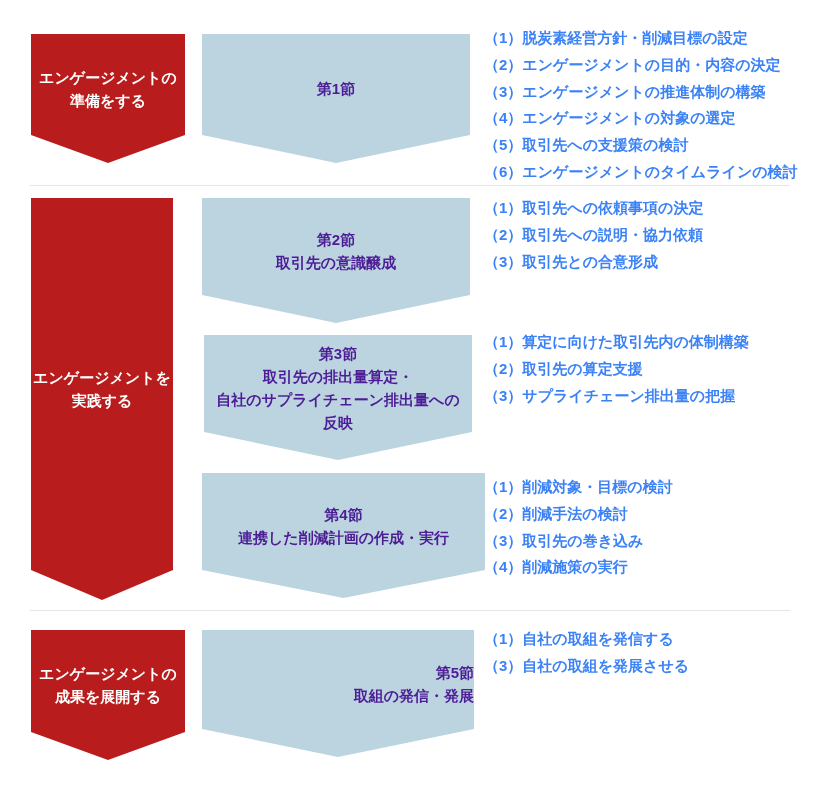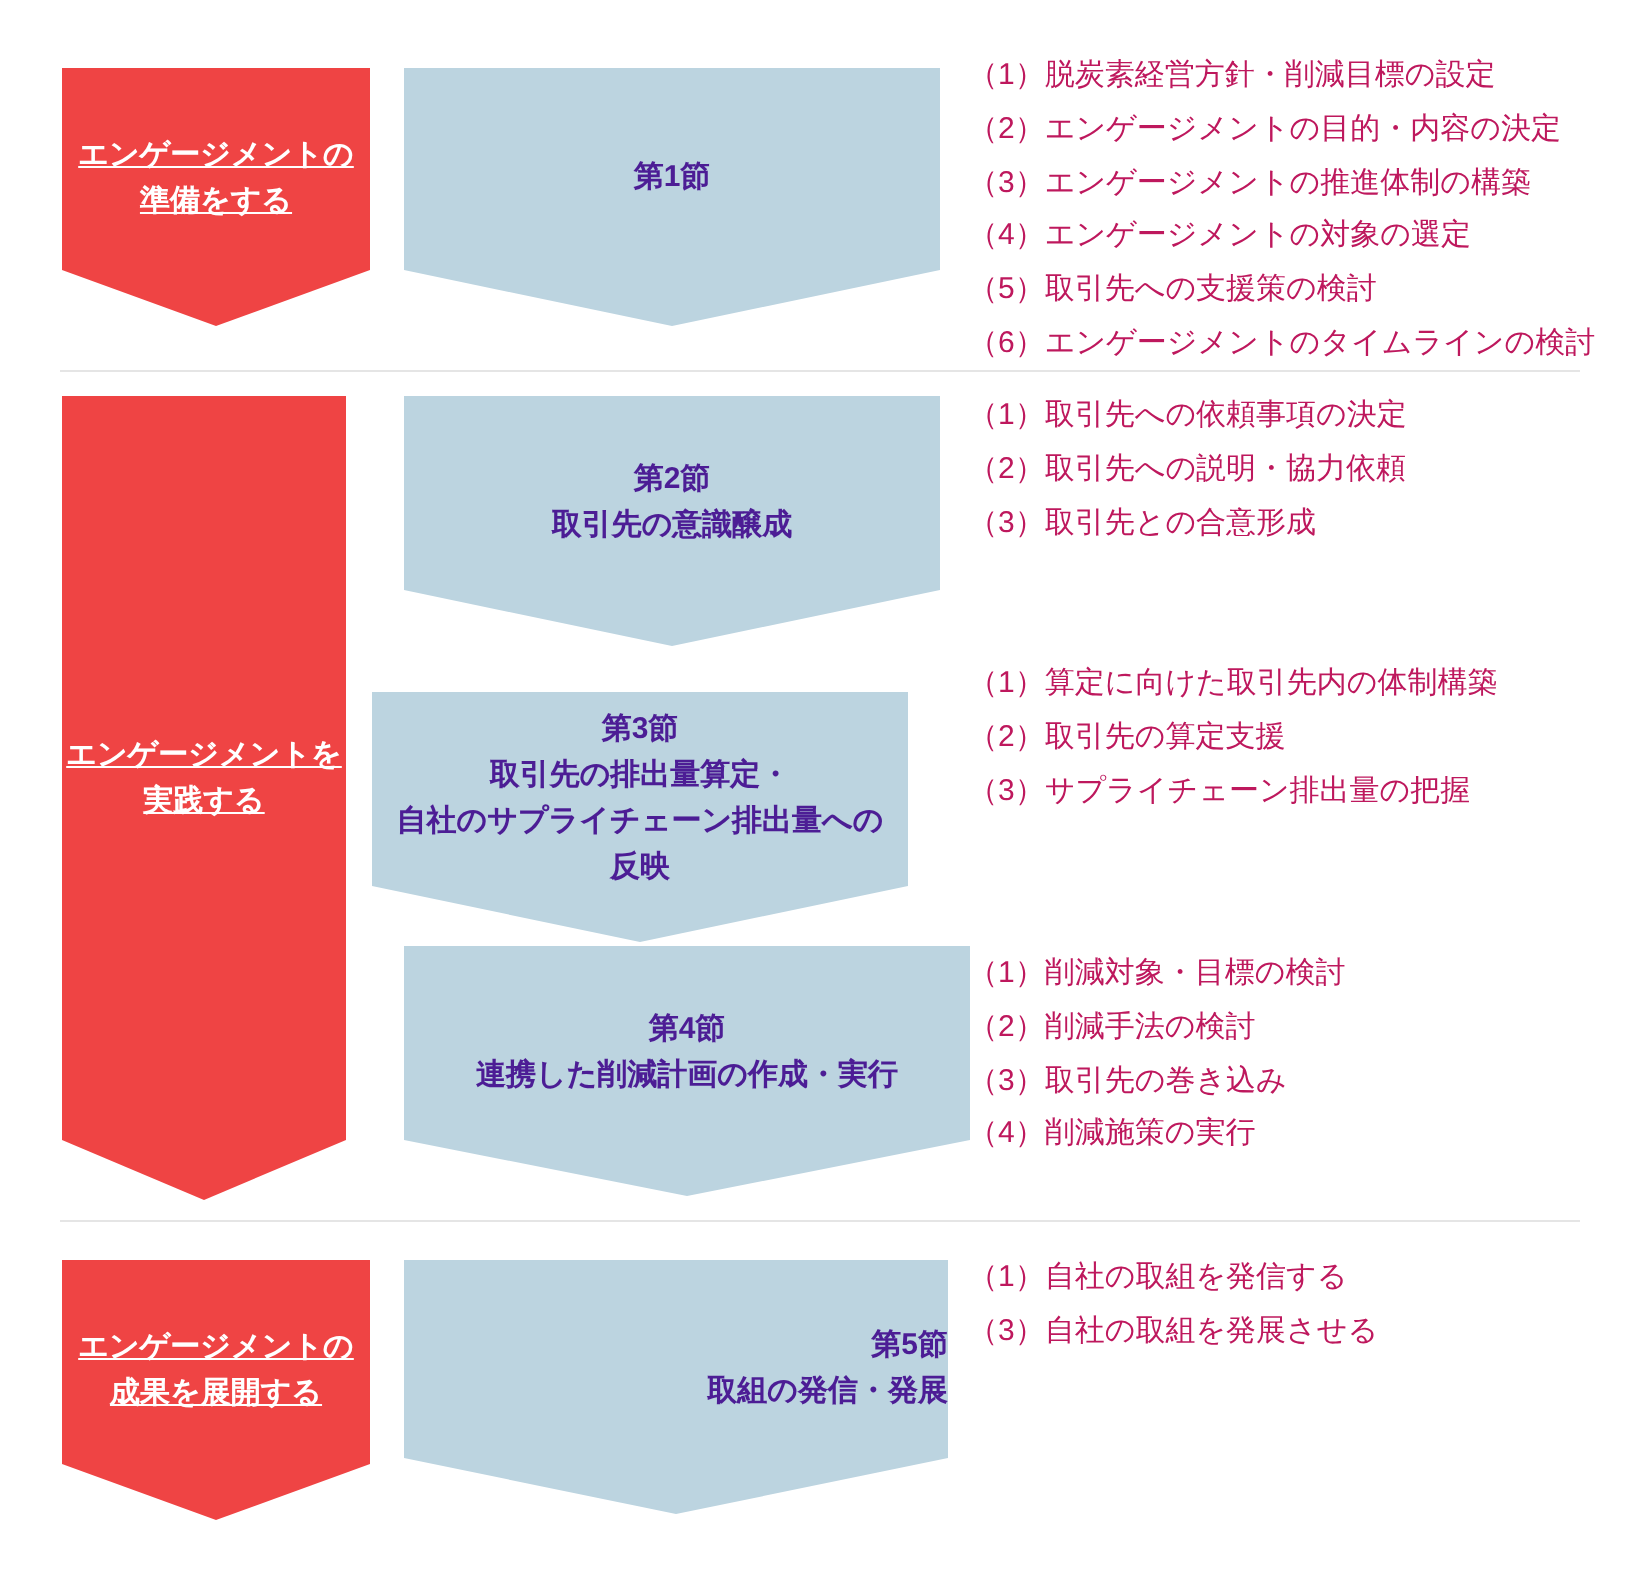--- a/index.html
+++ b/index.html
@@ -21,45 +21,44 @@
     display: flex;
     flex-direction: column;
     align-items: center;
     justify-content: center;
     text-align: center;
     padding-bottom: 20px;
     --tip: 28px;
     clip-path: polygon(0 0, 100% 0, 100% calc(100% - var(--tip)), 50% 100%, 0 calc(100% - var(--tip)));
   }
   .chev.dark {
-    background: #ef4444;
+    background: #b91c1c;
     color: #ffffff;
-    text-decoration: underline;
   }
   .chev.light {
     background: #bcd4e0;
     color: #4c1d95;
   }
   .chev .line {
     display: block;
     font-size: 15px;
     font-weight: 700;
     line-height: 23px;
     white-space: nowrap;
   }
   ul.items {
     position: absolute;
     margin: 0;
     padding: 0;
     list-style: none;
   }
   ul.items li {
     font-size: 15px;
-    font-weight: 400;
-    color: #be185d;
+    font-weight: 700;
+    color: #3b82f6;
     line-height: 26.8px;
     white-space: nowrap;
   }
   .divider {
     position: absolute;
     left: 30px;
     width: 760px;
     height: 1px;
     background: #e5e5e5;
   }
@@ -98,21 +97,21 @@
     <span class="line">第2節</span>
     <span class="line">取引先の意識醸成</span>
   </div>
 
   <ul class="items" style="left:484px; top:195px;">
     <li>（1）取引先への依頼事項の決定</li>
     <li>（2）取引先への説明・協力依頼</li>
     <li>（3）取引先との合意形成</li>
   </ul>
 
-  <div class="chev light" style="left:186px; top:335px; width:268px; height:125px;margin-top:11px;">
+  <div class="chev light" style="left:204px; top:335px; width:268px; height:125px;">
     <span class="line">第3節</span>
     <span class="line">取引先の排出量算定・</span>
     <span class="line">自社のサプライチェーン排出量への</span>
     <span class="line">反映</span>
   </div>
 
   <ul class="items" style="left:484px; top:329px;">
     <li>（1）算定に向けた取引先内の体制構築</li>
     <li>（2）取引先の算定支援</li>
     <li>（3）サプライチェーン排出量の把握</li>

